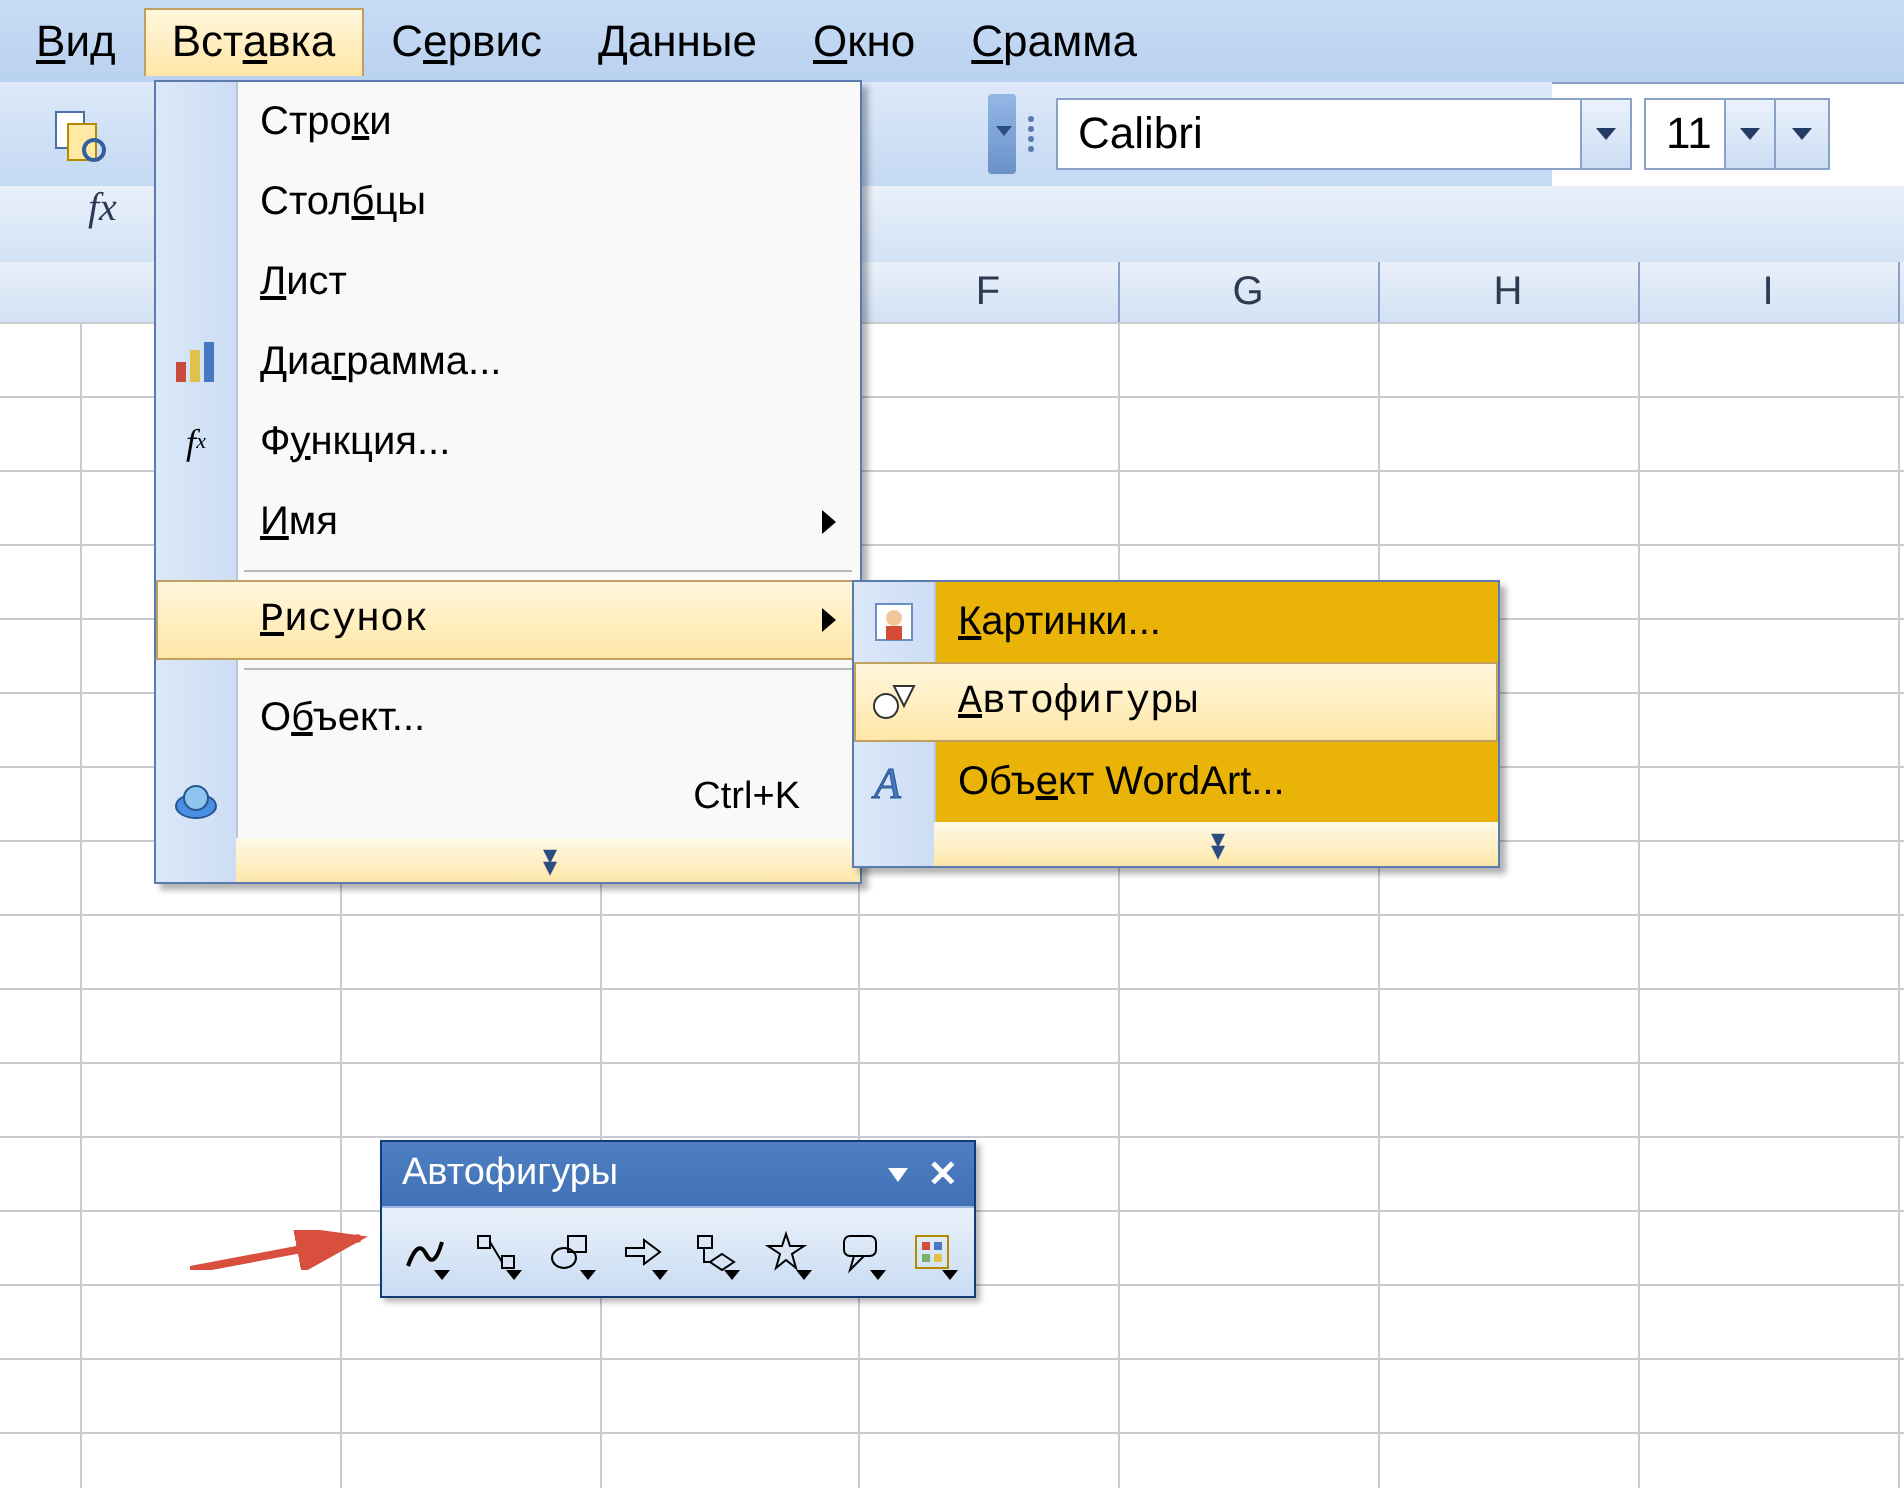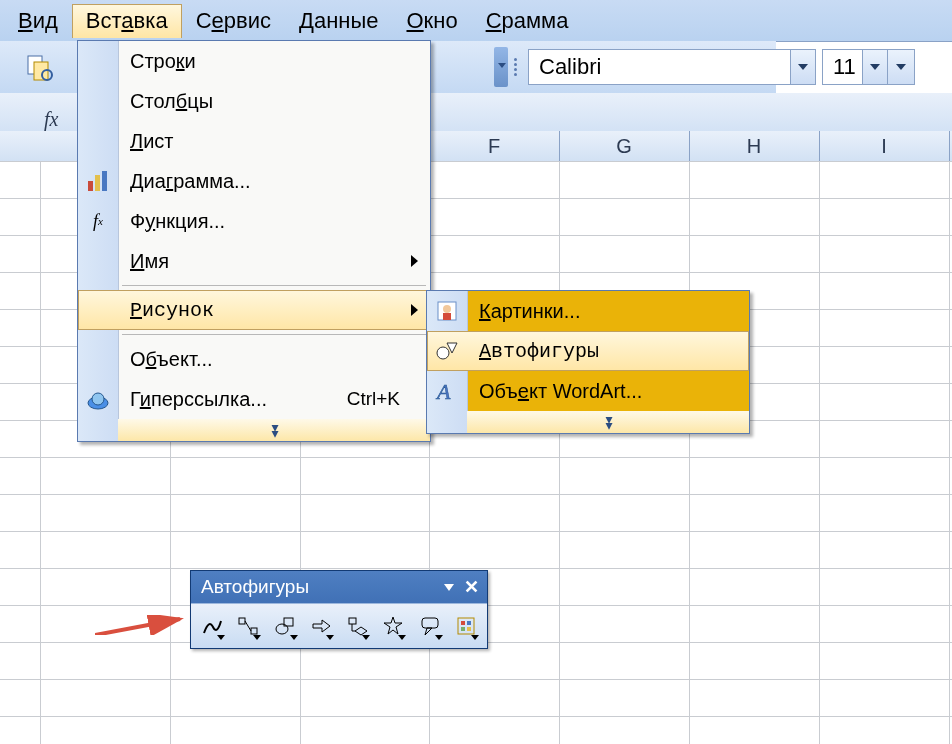--- a/index.html
+++ b/index.html
@@ -96,21 +96,21 @@
     border-top:6px solid #223c63;
   }
 
   
   .formula-bar {
     position: absolute;
     left: 0; top: 93px;
     width: 952px; height: 38px;
     background: linear-gradient(#e9f0fa, #d3e2f5);
     border-bottom: 1px solid #8aa2c6;
-    display:flex; align-items:flex-end;
+    display:flex; align-items:flex-start;
     font-style: italic;
     font-size: 20px;
     color:#2c3a52;
   }
   .fx-icon { margin-left: 44px; font-family: "Times New Roman", serif; }
 
   
   .sheet {
     position:absolute;
     left:0; top:131px;
@@ -401,21 +401,20 @@
     <div class="dd-row">
       <span><span>О</span><span class="dd-under">б</span><span>ъект...</span></span>
     </div>
     <div class="dd-row">
       <span class="dd-icon">
         <svg width="24" height="24">
             <ellipse cx="12" cy="16" rx="10" ry="6" fill="#4a8fe6" stroke="#25578e"></ellipse>
             <circle cx="12" cy="12" r="6" fill="#8fc5ef" stroke="#25578e"></circle>
           </svg>
       </span>
-      <span><span>Г</span><span class="dd-under">и</span><span>перссылка...</span></span>
       <span class="shortcut">Ctrl+K</span>
     </div>
 
     <div class="dd-expand">
       <span class="chevrons">▾<br>▾</span>
     </div>
   </div>
 
   <div class="submenu">
     <div class="icon-strip"></div>

